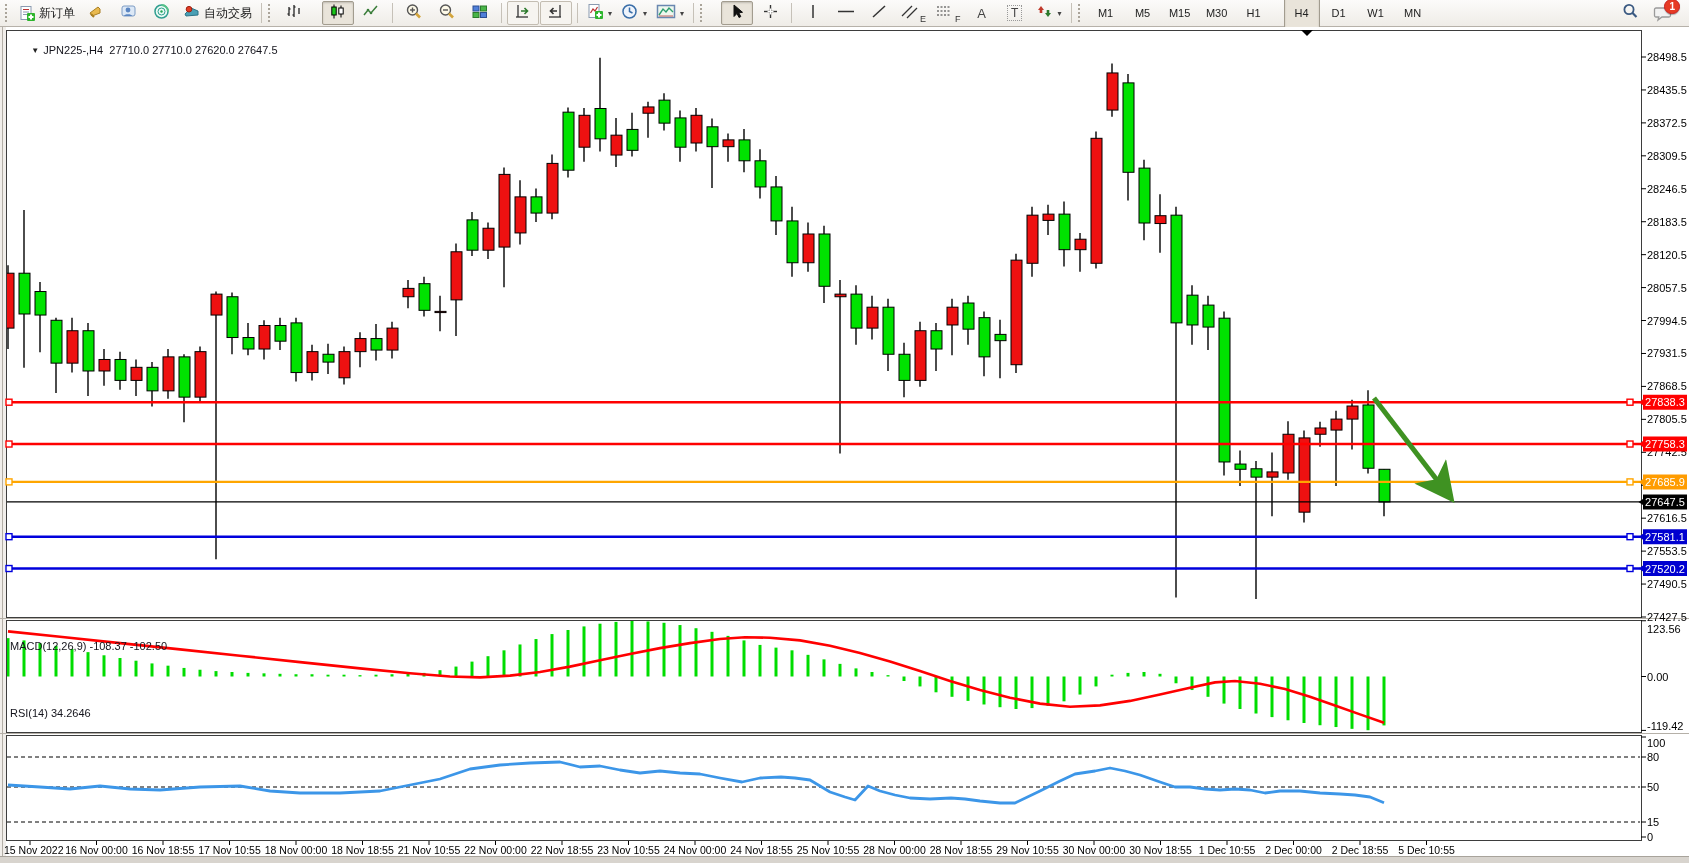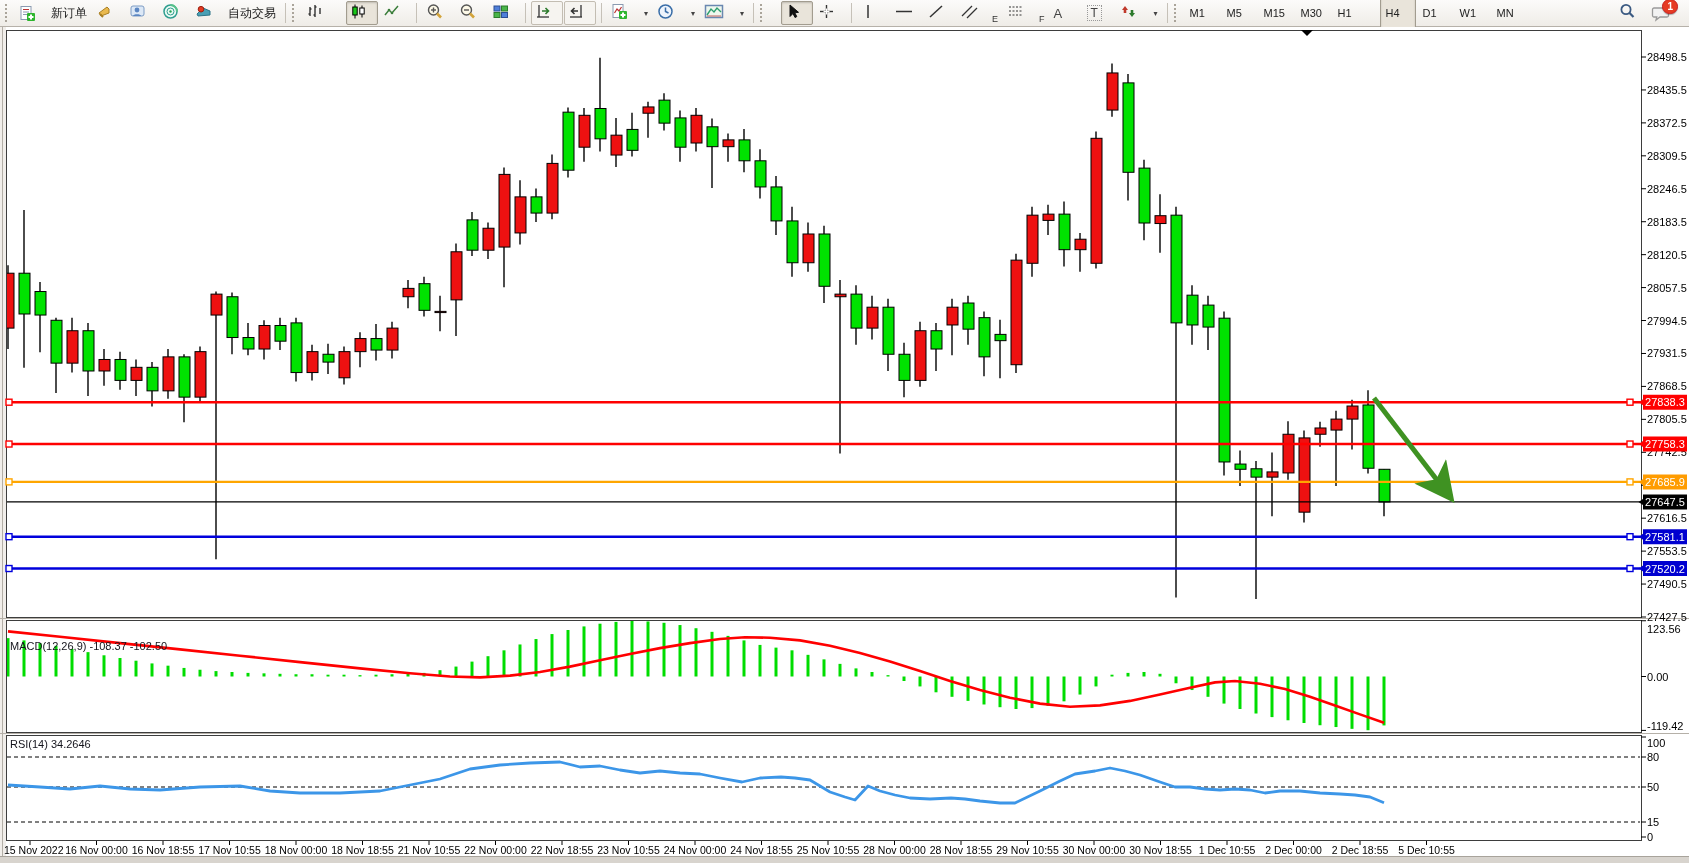--- a/index.html
+++ b/index.html
@@ -2,42 +2,42 @@
 <html><head>
 <meta charset="utf-8">
 <style>
   html,body{margin:0;padding:0;background:#fff}
   #app{position:relative;width:1689px;height:863px;overflow:hidden;background:#fff;
        font-family:"Liberation Sans","DejaVu Sans",sans-serif;}
   
   #toolbar{position:absolute;left:0;top:0;width:1689px;height:27px;
     background:linear-gradient(#fcfbfa,#efece7);border-bottom:1px solid #b6b1a9;
     display:flex;align-items:center;padding:0 4px;box-sizing:border-box;gap:1px;}
-  .tbtn{height:22px;min-width:24px;display:flex;align-items:center;
-    gap:15px;border:1px solid transparent;border-radius:2px;padding:0 3px;cursor:default;}
+  .tbtn{height:22px;min-width:24px;display:flex;align-items:center;justify-content:center;
+    gap:3px;border:1px solid transparent;border-radius:2px;padding:0 3px;cursor:default;}
   .tbtn.pressed{background:#e9e4da;border-color:#a29c8f;box-shadow:inset 0 1px 2px rgba(0,0,0,.18);margin-left:11px;}
   .tbtn.raised{border-color:#c3bdb2;background:#f6f4f0;}
   .tlabel{font-size:12px;color:#1a1a1a;white-space:nowrap;}
   .tf{font-size:11px;color:#222;padding:16px 5px;}
   .sep{width:1px;height:20px;background:#c6c1b8;margin:0 4px;flex:0 0 auto;}
   .handle{width:4px;height:18px;border-left:2px dotted #aaa49a;margin:0 3px 0 1px;flex:0 0 auto;}
   .caret{font-size:8px;color:#444;margin-left:1px;}
   .spacer{flex:1 1 auto;}
   #chat-badge{position:absolute;top:-5px;right:-7px;background:#e63b24;color:#fff;
     border-radius:8px;font-size:10px;font-weight:bold;padding:0 4px;line-height:13px;
     border:1px solid #c22;box-shadow:0 1px 1px rgba(0,0,0,.3);}
   .iconwrap{position:relative;display:flex;align-items:center;}
   
   #chart-wrap{position:absolute;left:0;top:27px;width:1689px;height:836px;}
   #chart{display:block;}
   .overlay{position:absolute;font-size:11px;color:#14141c;white-space:pre;}
   #quote-line{left:13px;top:5px;}
   #quote-line .tri{font-size:8px;vertical-align:1px;margin-right:4px;color:#222;}
   #macd-label{left:10px;top:598px;margin-top:15px;}
-  #rsi-label{left:10px;top:711px;}
+  #rsi-label{left:10px;top:680px;}
 </style>
 </head>
 <body>
 
 <div id="app">
 
   <div id="toolbar">
     <div class="handle"></div>
 
     <div class="tbtn">
@@ -761,16 +761,19 @@
           <text x="1227" y="854" font-size="10.5" font-family="Liberation Sans, DejaVu Sans, sans-serif" fill="#000" text-anchor="middle">1 Dec 10:55</text>
           <line x1="1293.5" y1="841" x2="1293.5" y2="845" stroke="#000"></line>
           <text x="1293.5" y="854" font-size="10.5" font-family="Liberation Sans, DejaVu Sans, sans-serif" fill="#000" text-anchor="middle">2 Dec 00:00</text>
           <line x1="1360" y1="841" x2="1360" y2="845" stroke="#000"></line>
           <text x="1360" y="854" font-size="10.5" font-family="Liberation Sans, DejaVu Sans, sans-serif" fill="#000" text-anchor="middle">2 Dec 18:55</text>
           <line x1="1426.5" y1="841" x2="1426.5" y2="845" stroke="#000"></line>
           <text x="1426.5" y="854" font-size="10.5" font-family="Liberation Sans, DejaVu Sans, sans-serif" fill="#000" text-anchor="middle">5 Dec 10:55</text>
         </g>
       </svg>
 
+    <div class="overlay" id="quote-line">
+      <span class="tri">▼</span><span>JPN225-,H4</span><span>  </span><span>27710.0 27710.0 27620.0 27647.5</span>
+    </div>
     <div class="overlay" id="macd-label">MACD(12,26,9) -108.37 -102.50</div>
     <div class="overlay" id="rsi-label">RSI(14) 34.2646</div>
   </div>
 </div>
 
 </body></html>

